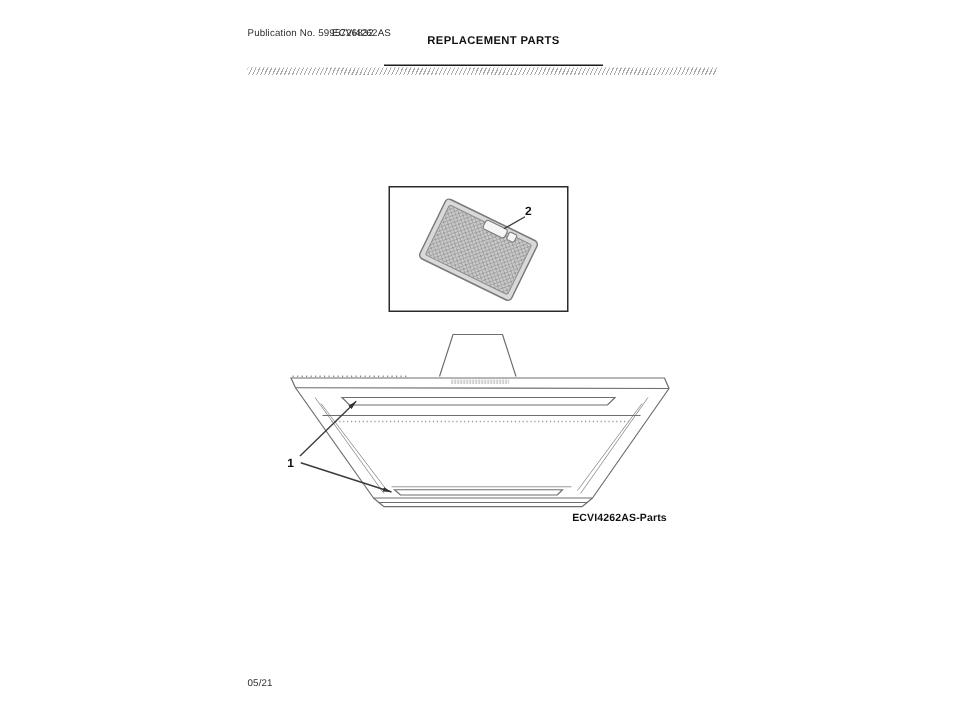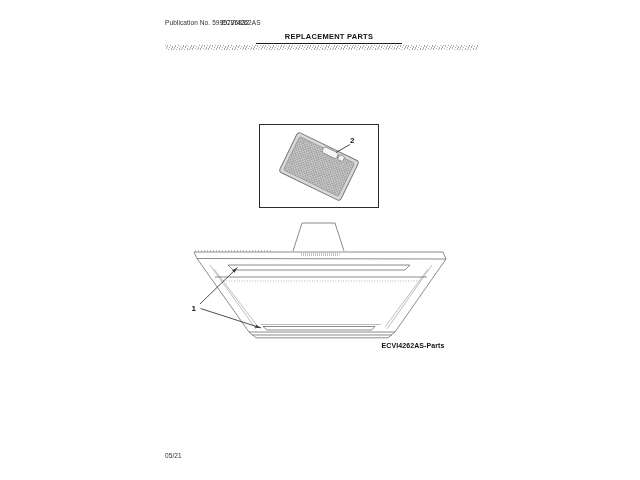--- a/index.html
+++ b/index.html
@@ -30,21 +30,21 @@
   .filter-mesh-rect{stroke:#8a8a8a;stroke-width:0.6;}
   .handle{fill:#f5f5f5;stroke:#7a7a7a;stroke-width:0.7;}
 </style>
 </head>
 <body>
 
 <div class="abs smalltext" style="left:165px;top:19px;">Publication No. 5995726832</div>
 
 <div class="abs smalltext" style="left:0;right:158px;top:19px;text-align:center;">ECVI4262AS</div>
 
-<div class="abs titletext" style="left:256px;top:32px;width:146px;text-align:center;">REPLACEMENT PARTS</div>
+<div class="abs titletext" style="left:256px;top:22px;width:146px;text-align:center;">REPLACEMENT PARTS</div>
 
 <div class="abs title-underline" style="left:256px;top:42.5px;width:146px;"></div>
 
 <div class="abs hatch-divider" style="left:165px;top:45px;width:313px;"></div>
 
 <div class="abs parts-box" style="left:259px;top:124px;width:120px;height:84px;">
   <svg width="117" height="81" viewBox="0 0 117 81">
     <defs>
       <pattern id="mesh" width="3.2" height="3.2" patternUnits="userSpaceOnUse">
         <rect width="3.2" height="3.2" fill="#c9c9c9"></rect>

